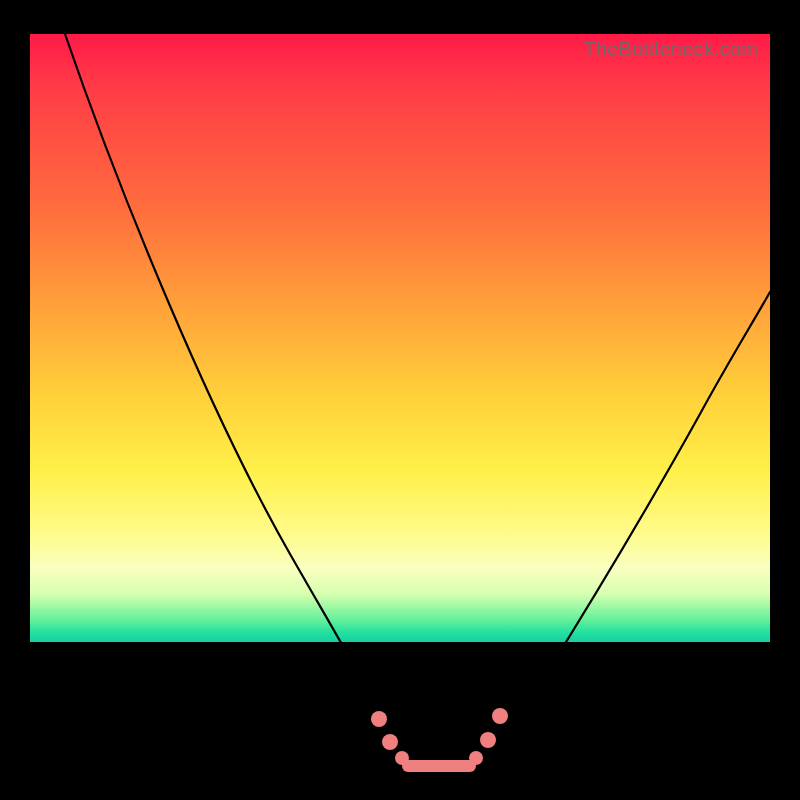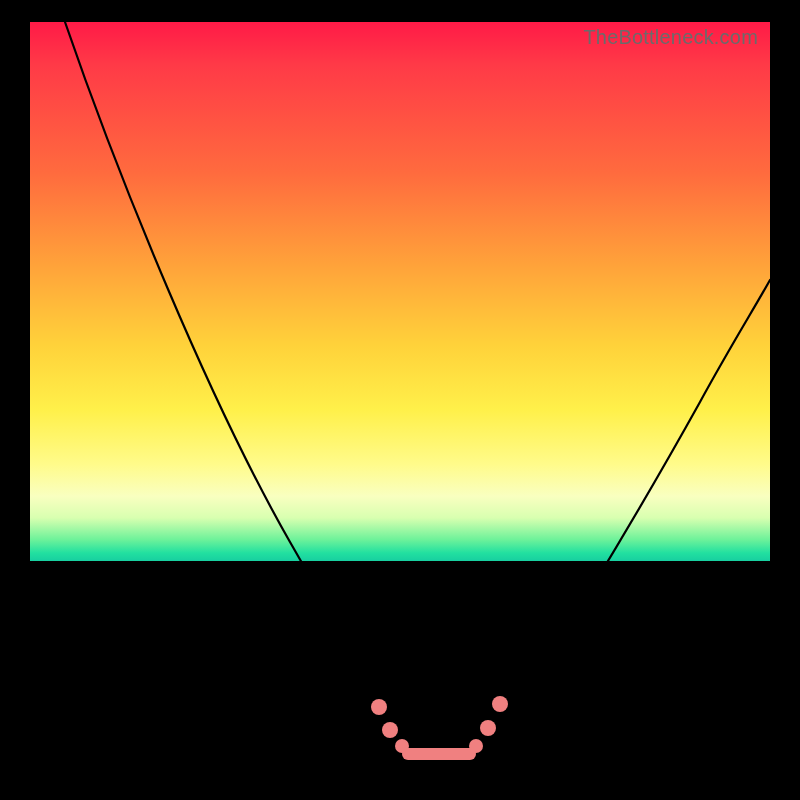--- a/index.html
+++ b/index.html
@@ -13,23 +13,23 @@
   }
   .frame {
     position: relative;
     width: 800px;
     height: 800px;
     background: #000;
   }
   .plot-area {
     position: absolute;
     left: 30px;
-    top: 22px;
+    top: 34px;
     width: 740px;
-    height: 539px;
+    height: 608px;
     
     background: linear-gradient(
       to bottom,
       #ff1a47 0%,
       #ff3a47 8%,
       #ff6b3e 28%,
       #ffa23a 45%,
       #ffd23a 60%,
       #fff04a 72%,
       #fffb8a 82%,

